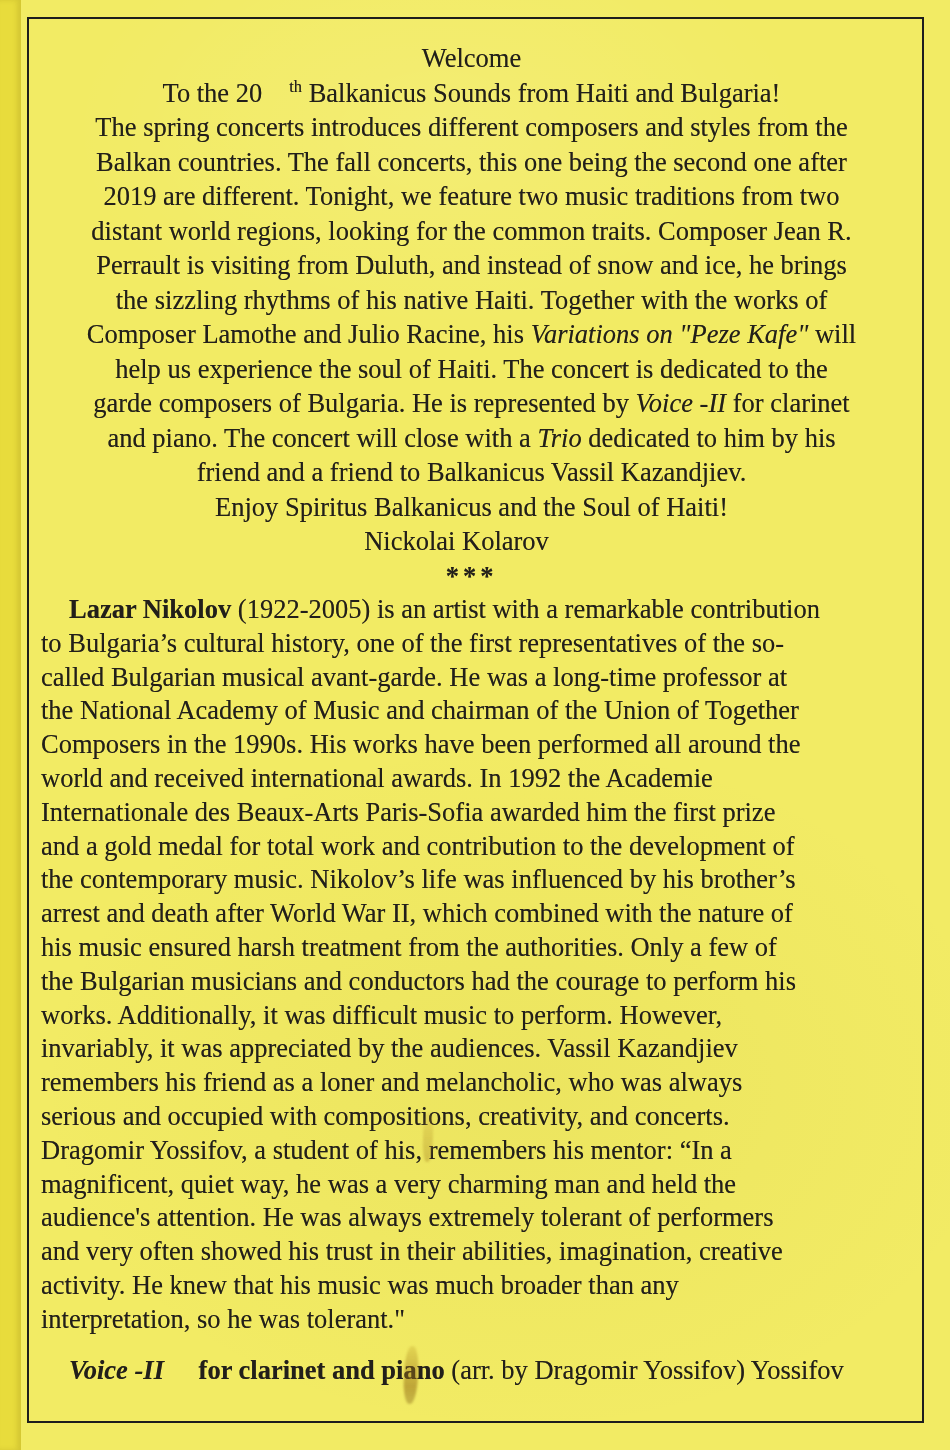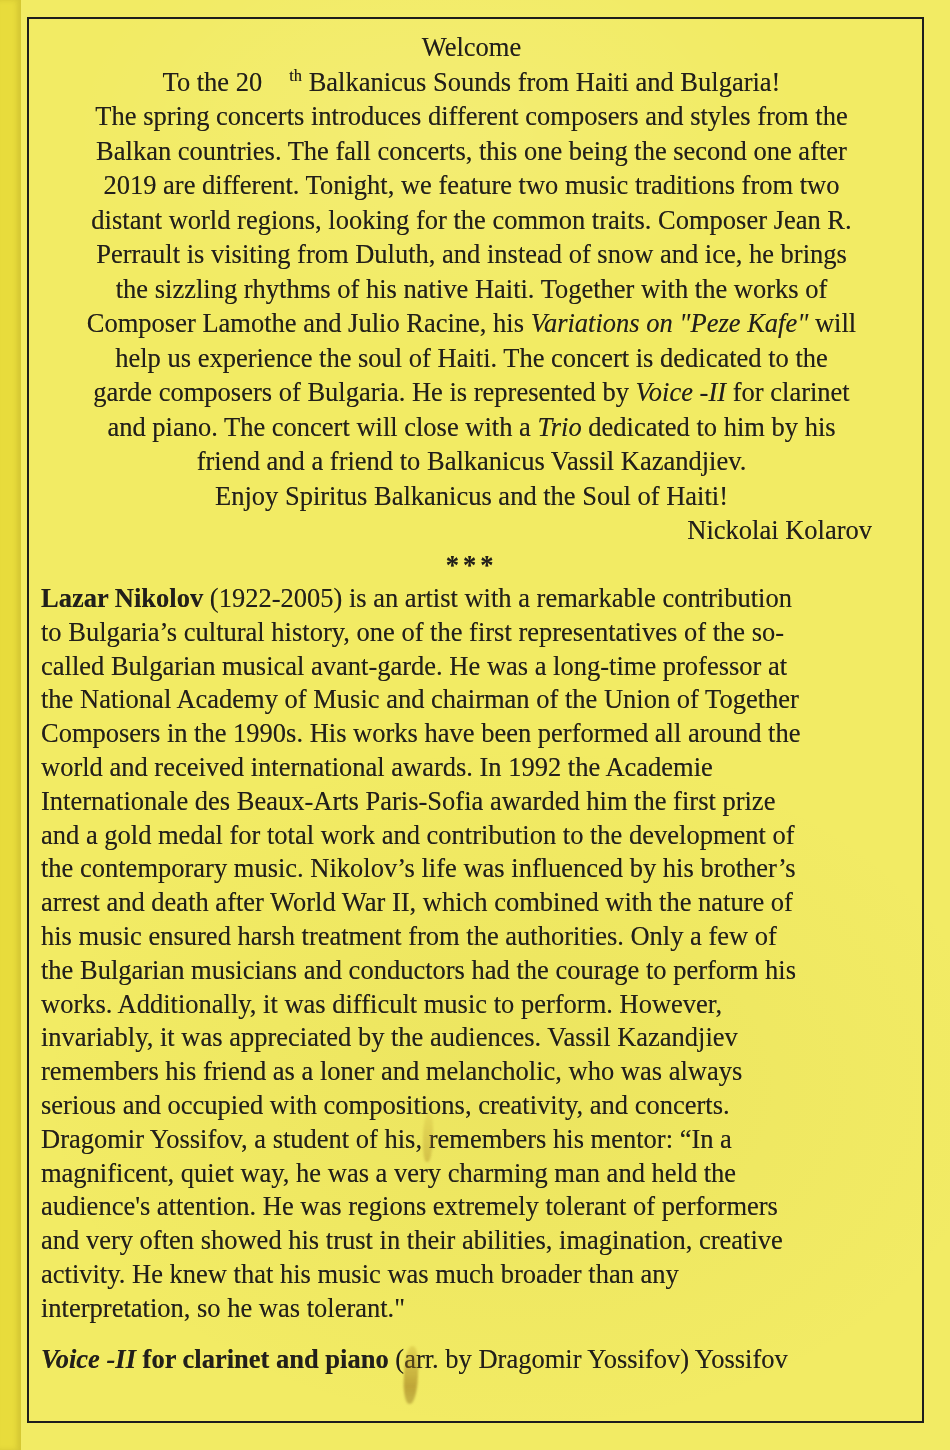--- a/index.html
+++ b/index.html
@@ -22,32 +22,32 @@
     position: absolute; left: 0; top: 0;
     width: 21px; height: 100%;
     background: var(--edge, #e8dc3c);
     box-shadow: inset -4px 0 5px rgba(120,105,10,0.18);
   }
   .frame {
     position: absolute; left: 27px; top: 17px;
     width: 897px; height: 1406px;
     box-sizing: border-box;
     border: 2.5px solid var(--border, #1d1d1d);
-    padding: 11px 20px 0 12px;
+    padding: 22px 20px 0 12px;
     text-shadow: 0 0 0.6px rgba(45, 40, 30, 0.55);
   }
   .line { white-space: nowrap; }
   .intro, .signature, .separator { font-size: 26.5px; line-height: 34.5px; }
   .intro .line { text-align: center; }
-  .signature { text-align: right; padding-right: 30px; }
+  .signature { text-align: center; padding-right: 30px; }
   .separator { text-align: center; letter-spacing: 4px; font-weight: bold; }
   .bio { font-size: 26.5px; line-height: 33.8px; }
   .bio .line { text-align: left; }
   .footer { font-size: 26.5px; line-height: 34px; margin-top: 16px; }
-  .b { font-weight: bold; }
+  .b { font-weight: bold; margin-left: 28px; }
   .i { font-style: italic; }
   sup { font-size: 0.62em; vertical-align: super; line-height: 0; margin-left: 27px; }
   .stain { position: absolute; border-radius: 45%; filter: blur(1.2px); pointer-events: none; }
   .stain-1 {
     left: 404px; top: 1346px; width: 14px; height: 58px;
     background: linear-gradient(180deg, rgba(186,150,32,0.25), rgba(150,110,20,0.55) 70%, rgba(120,85,15,0.35));
     transform: rotate(3deg);
   }
   .stain-2 {
     left: 423px; top: 1112px; width: 10px; height: 50px;
@@ -92,21 +92,21 @@
       <div class="line"><span>the contemporary music. Nikolov’s life was influenced by his brother’s</span></div>
       <div class="line"><span>arrest and death after World War II, which combined with the nature of</span></div>
       <div class="line"><span>his music ensured harsh treatment from the authorities. Only a few of</span></div>
       <div class="line"><span>the Bulgarian musicians and conductors had the courage to perform his</span></div>
       <div class="line"><span>works. Additionally, it was difficult music to perform. However,</span></div>
       <div class="line"><span>invariably, it was appreciated by the audiences. Vassil Kazandjiev</span></div>
       <div class="line"><span>remembers his friend as a loner and melancholic, who was always</span></div>
       <div class="line"><span>serious and occupied with compositions, creativity, and concerts.</span></div>
       <div class="line"><span>Dragomir Yossifov, a student of his, remembers his mentor: “In a</span></div>
       <div class="line"><span>magnificent, quiet way, he was a very charming man and held the</span></div>
-      <div class="line"><span>audience's attention. He was regions extremely tolerant of performers</span></div>
+      <div class="line"><span>audience's attention. He was always extremely tolerant of performers</span></div>
       <div class="line"><span>and very often showed his trust in their abilities, imagination, creative</span></div>
       <div class="line"><span>activity. He knew that his music was much broader than any</span></div>
       <div class="line"><span>interpretation, so he was tolerant."</span></div>
     </div>
   <div class="footer" id="footer">
       <div class="line"><span class="b i">Voice -II </span><span class="b">for clarinet and piano</span><span> (arr. by Dragomir Yossifov) Yossifov</span></div>
     </div>
 </div>
 
 <div class="stain stain-1"></div>

